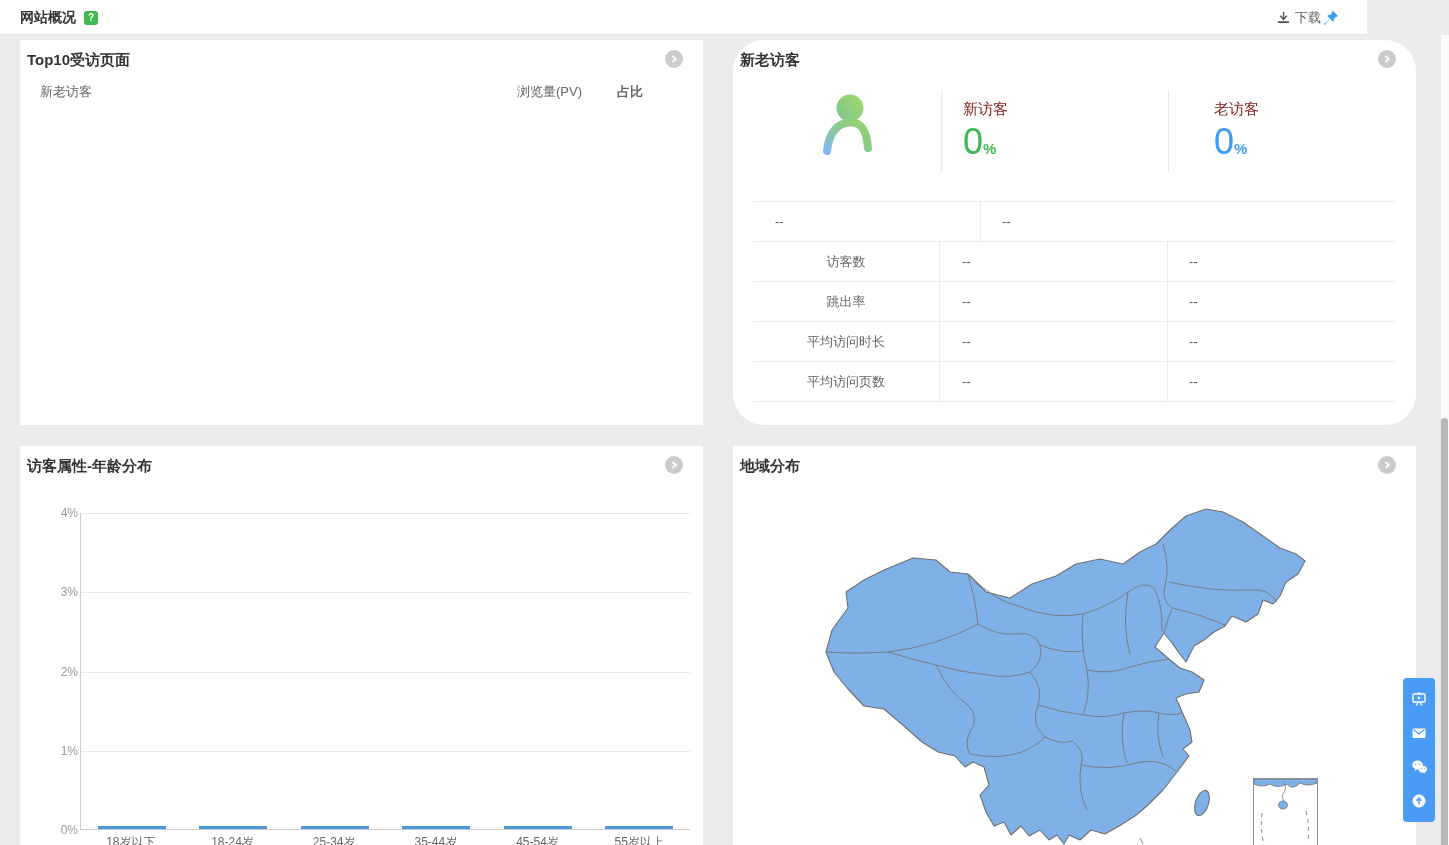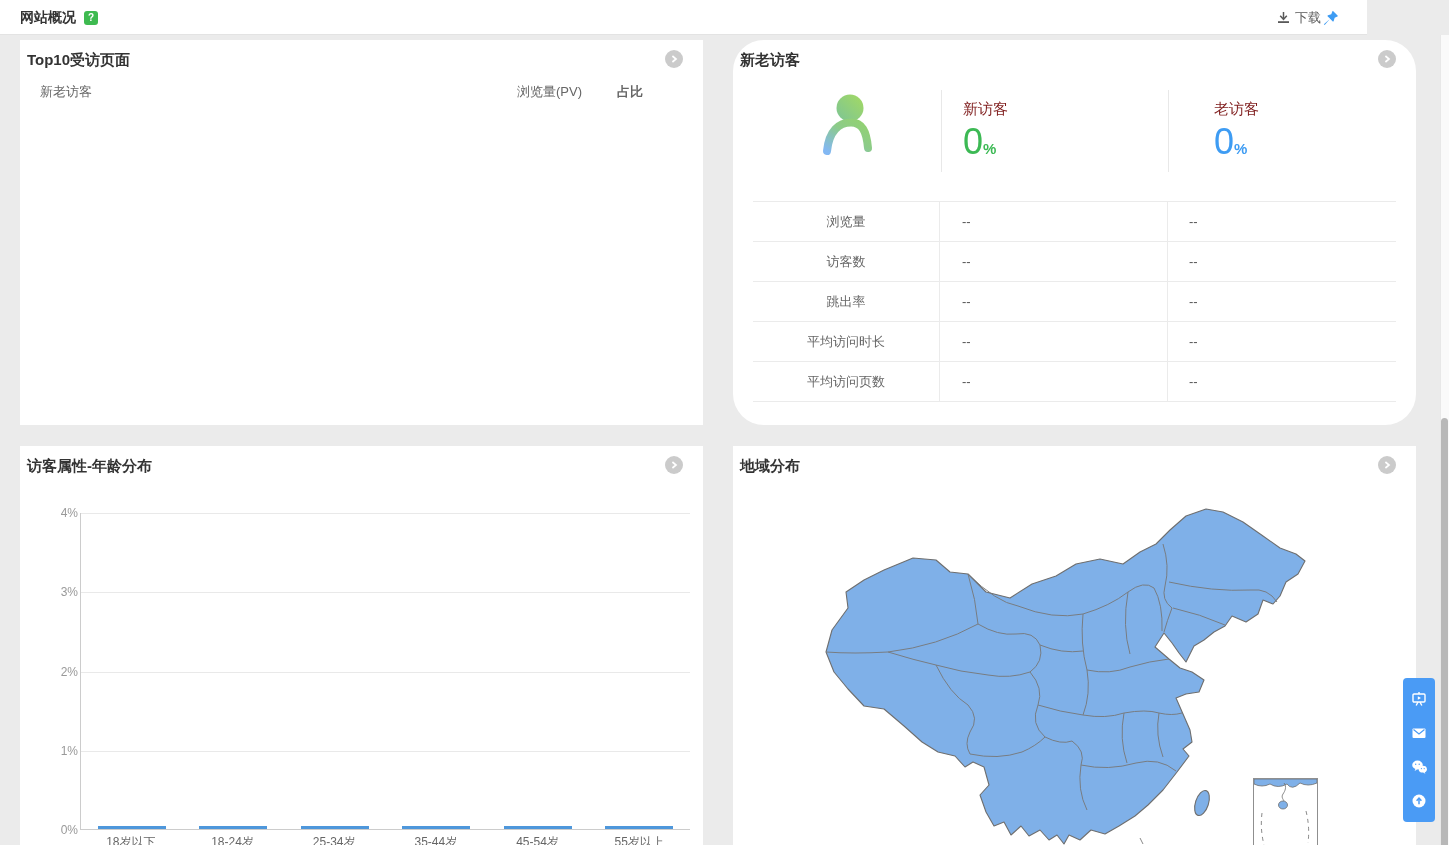--- a/index.html
+++ b/index.html
@@ -198,21 +198,20 @@
     <div class="v-label">新访客</div>
     <div class="v-value"><span>0</span><span class="pct">%</span></div>
   </div>
   <div class="v-block" id="v-old">
     <div class="v-label">老访客</div>
     <div class="v-value"><span>0</span><span class="pct">%</span></div>
   </div>
 
   <div class="v-table">
     <div class="v-row">
-      <div class="v-cell metric">浏览量</div>
       <div class="v-cell val-new">--</div>
       <div class="v-cell val-old">--</div>
     </div>
     <div class="v-row">
       <div class="v-cell metric">访客数</div>
       <div class="v-cell val-new">--</div>
       <div class="v-cell val-old">--</div>
     </div>
     <div class="v-row">
       <div class="v-cell metric">跳出率</div>

